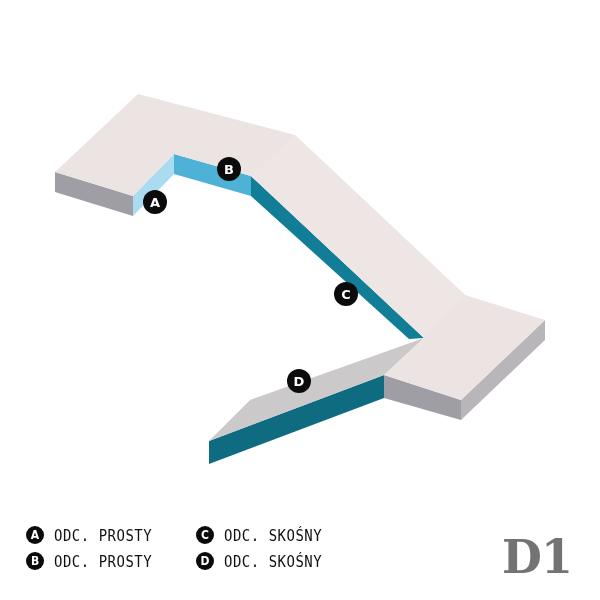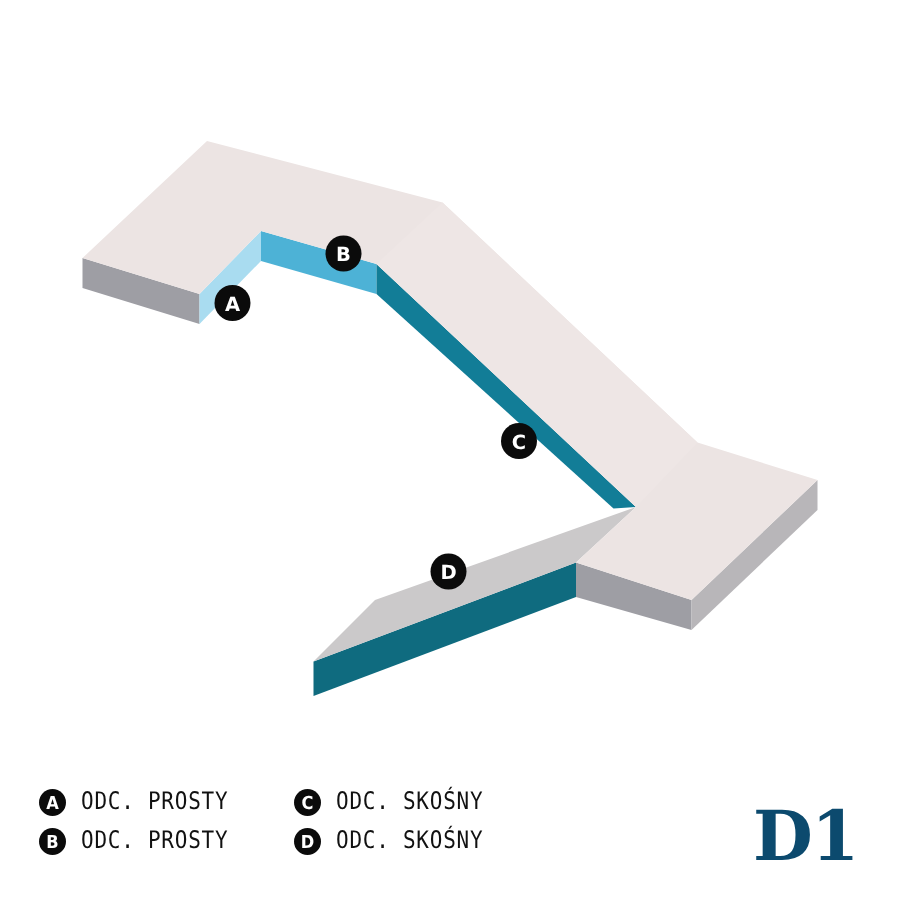--- a/index.html
+++ b/index.html
@@ -3,21 +3,21 @@
   <meta charset="utf-8">
   <style>
     html, body { margin:0; padding:0; background:#ffffff; }
     body { width:600px; height:600px; position:relative; overflow:hidden; font-family:"Liberation Sans", sans-serif; }
     svg.diagram { position:absolute; left:0; top:0; }
     .legend { position:absolute; left:26px; top:522px; }
     .legend-row { display:flex; align-items:center; height:26px; }
     .legend-item { display:flex; align-items:center; width:170px; }
     .badge { width:18px; height:18px; border-radius:50%; background:#0b0b0b; color:#fff; font-family:"DejaVu Sans Condensed","DejaVu Sans", sans-serif; font-weight:bold; font-size:12px; display:flex; align-items:center; justify-content:center; margin-right:10px; }
     .legend-label { font-family:"DejaVu Sans Mono", monospace; font-size:14px; color:#111; letter-spacing:0.5px; transform:scaleY(1.15); }
-    .code { position:absolute; left:502px; top:530px; font-family:"DejaVu Serif", serif; font-weight:bold; font-size:46px; color:#0c4a6e; letter-spacing:-1px; }
+    .code { position:absolute; left:502px; top:530px; font-family:"DejaVu Serif", serif; font-weight:bold; font-size:46px; color:#737373; letter-spacing:-1px; }
     .marker-text { font-family:"DejaVu Sans", sans-serif; font-weight:bold; font-size:13px; fill:#fff; }
   </style>
 </head>
 <body>
 
 <svg class="diagram" width="600" height="600" viewBox="0 0 600 600">
 
   <polygon points="55,172 133,196 133,216 55,192" fill="#9e9ea4"></polygon>
 
   <polygon points="133,196 174,154 174,174 133,216" fill="#a9dcf0"></polygon>

